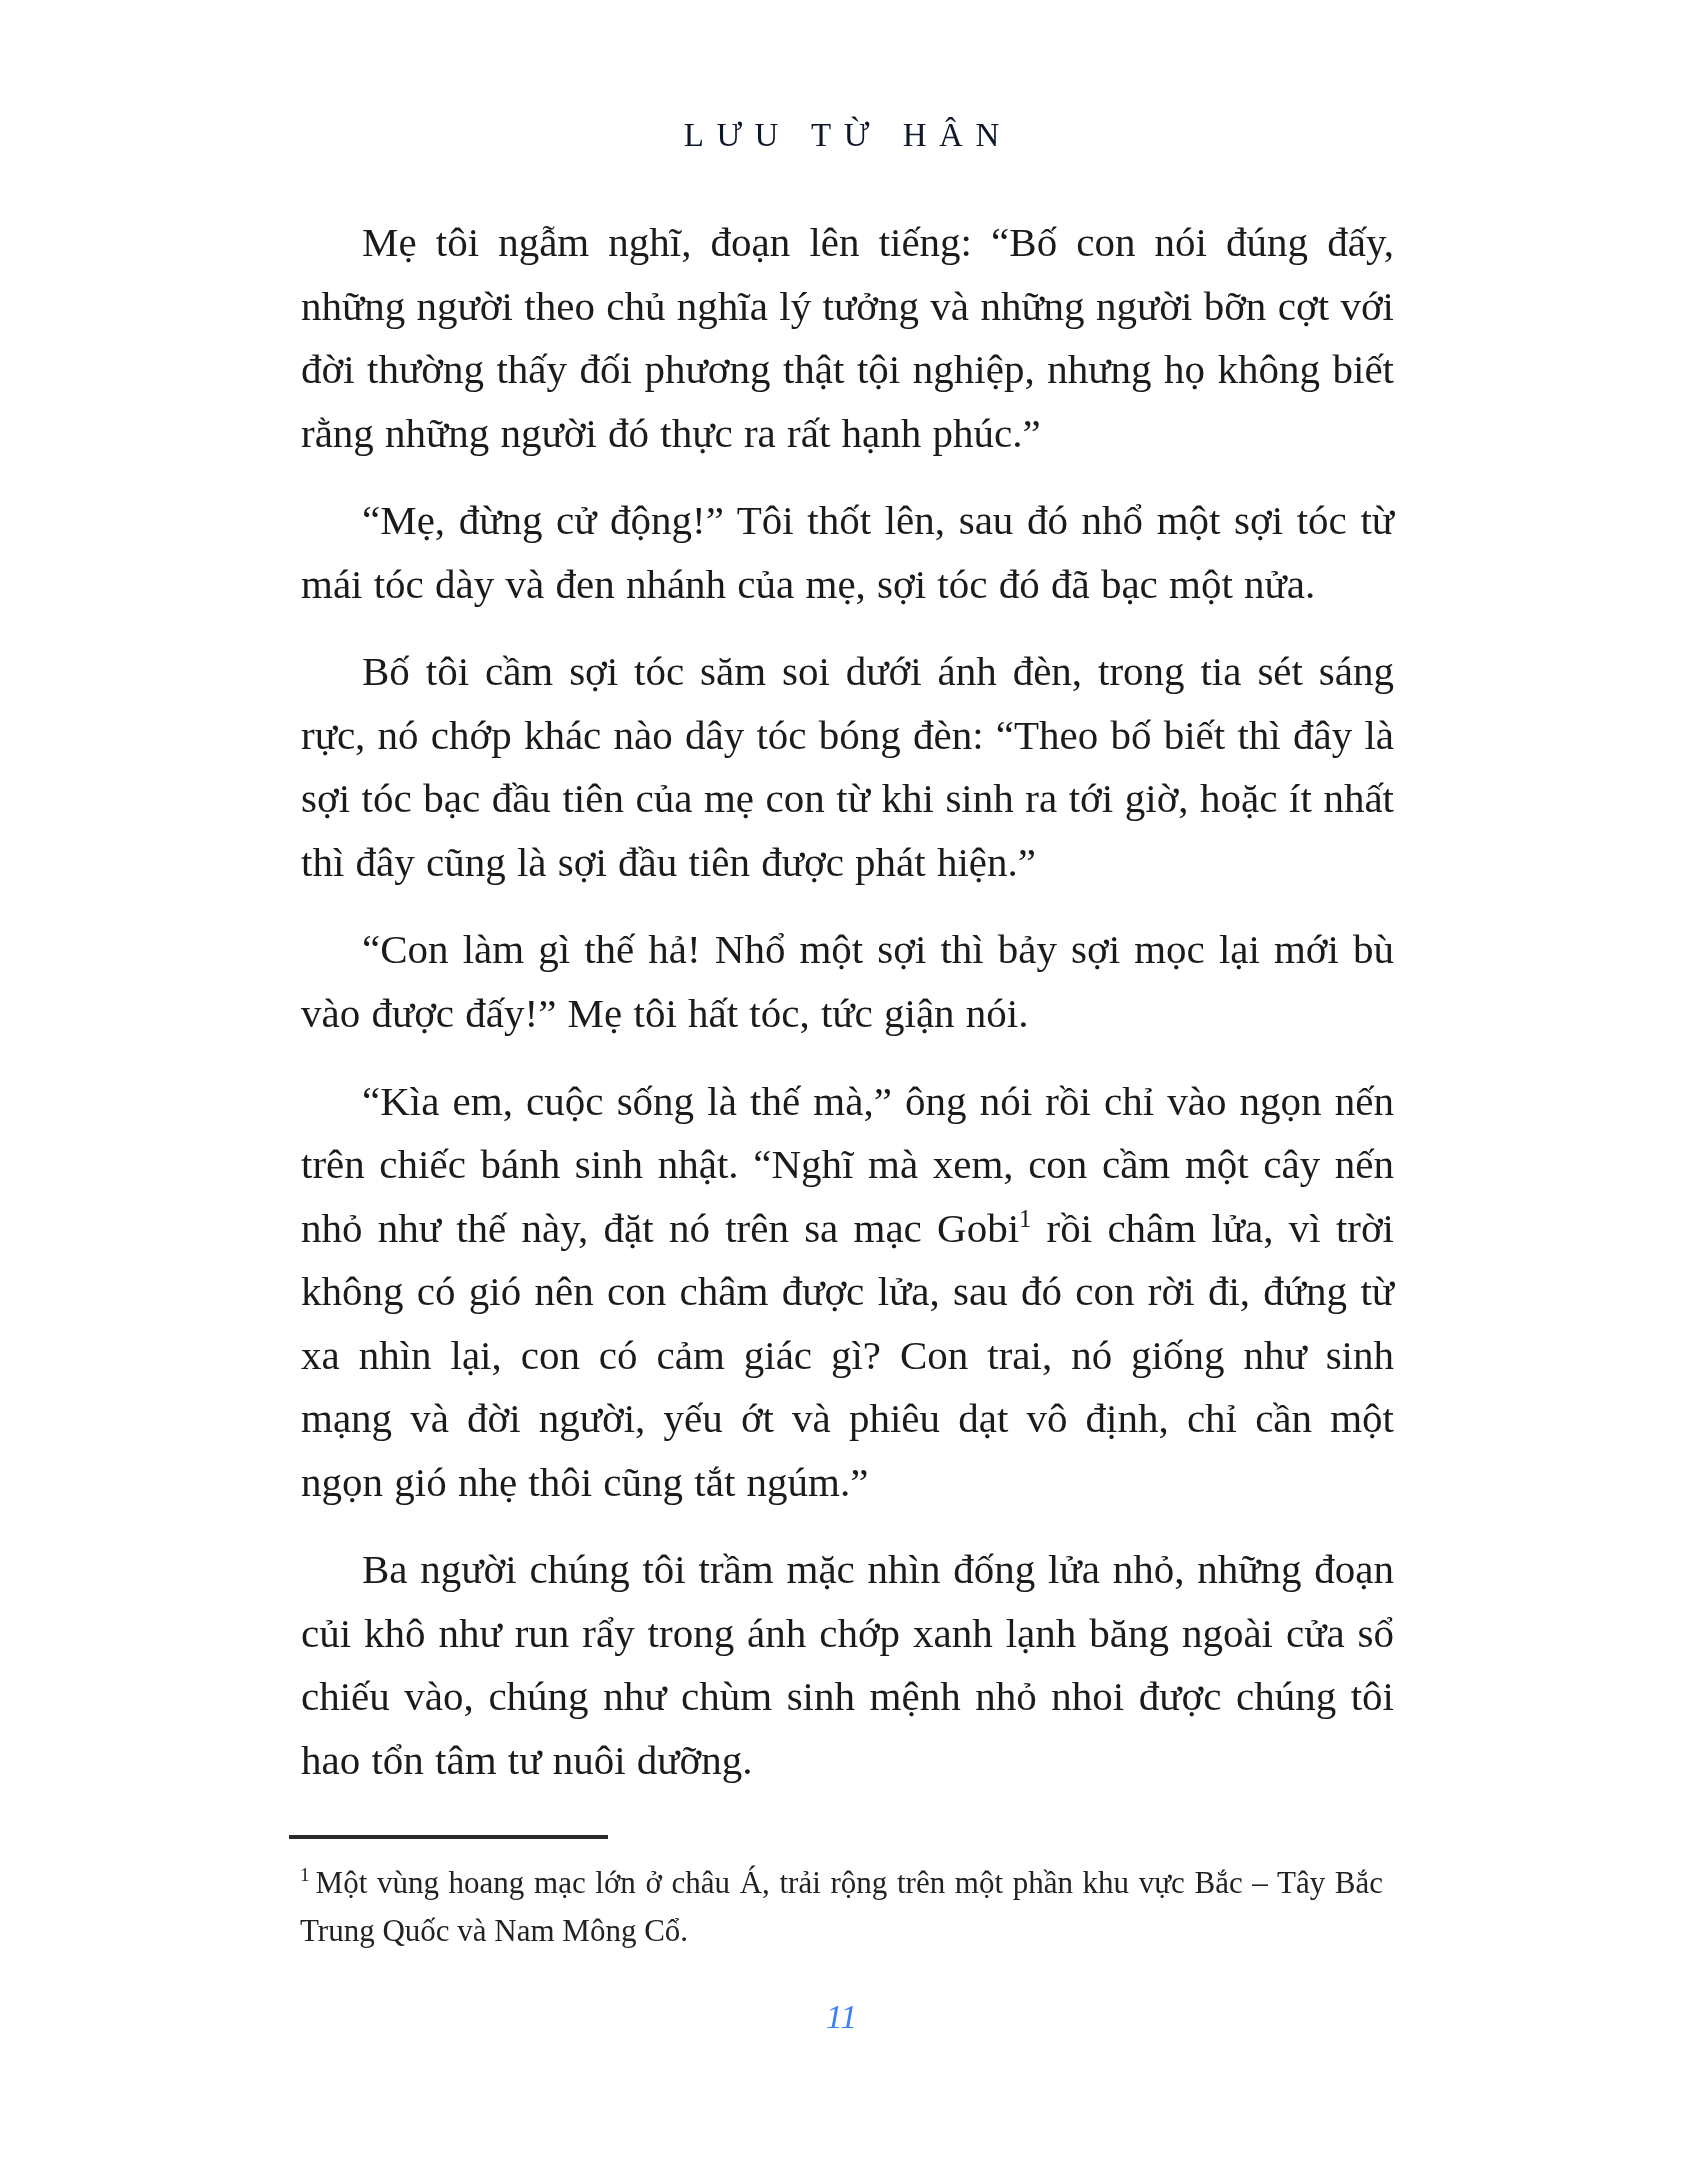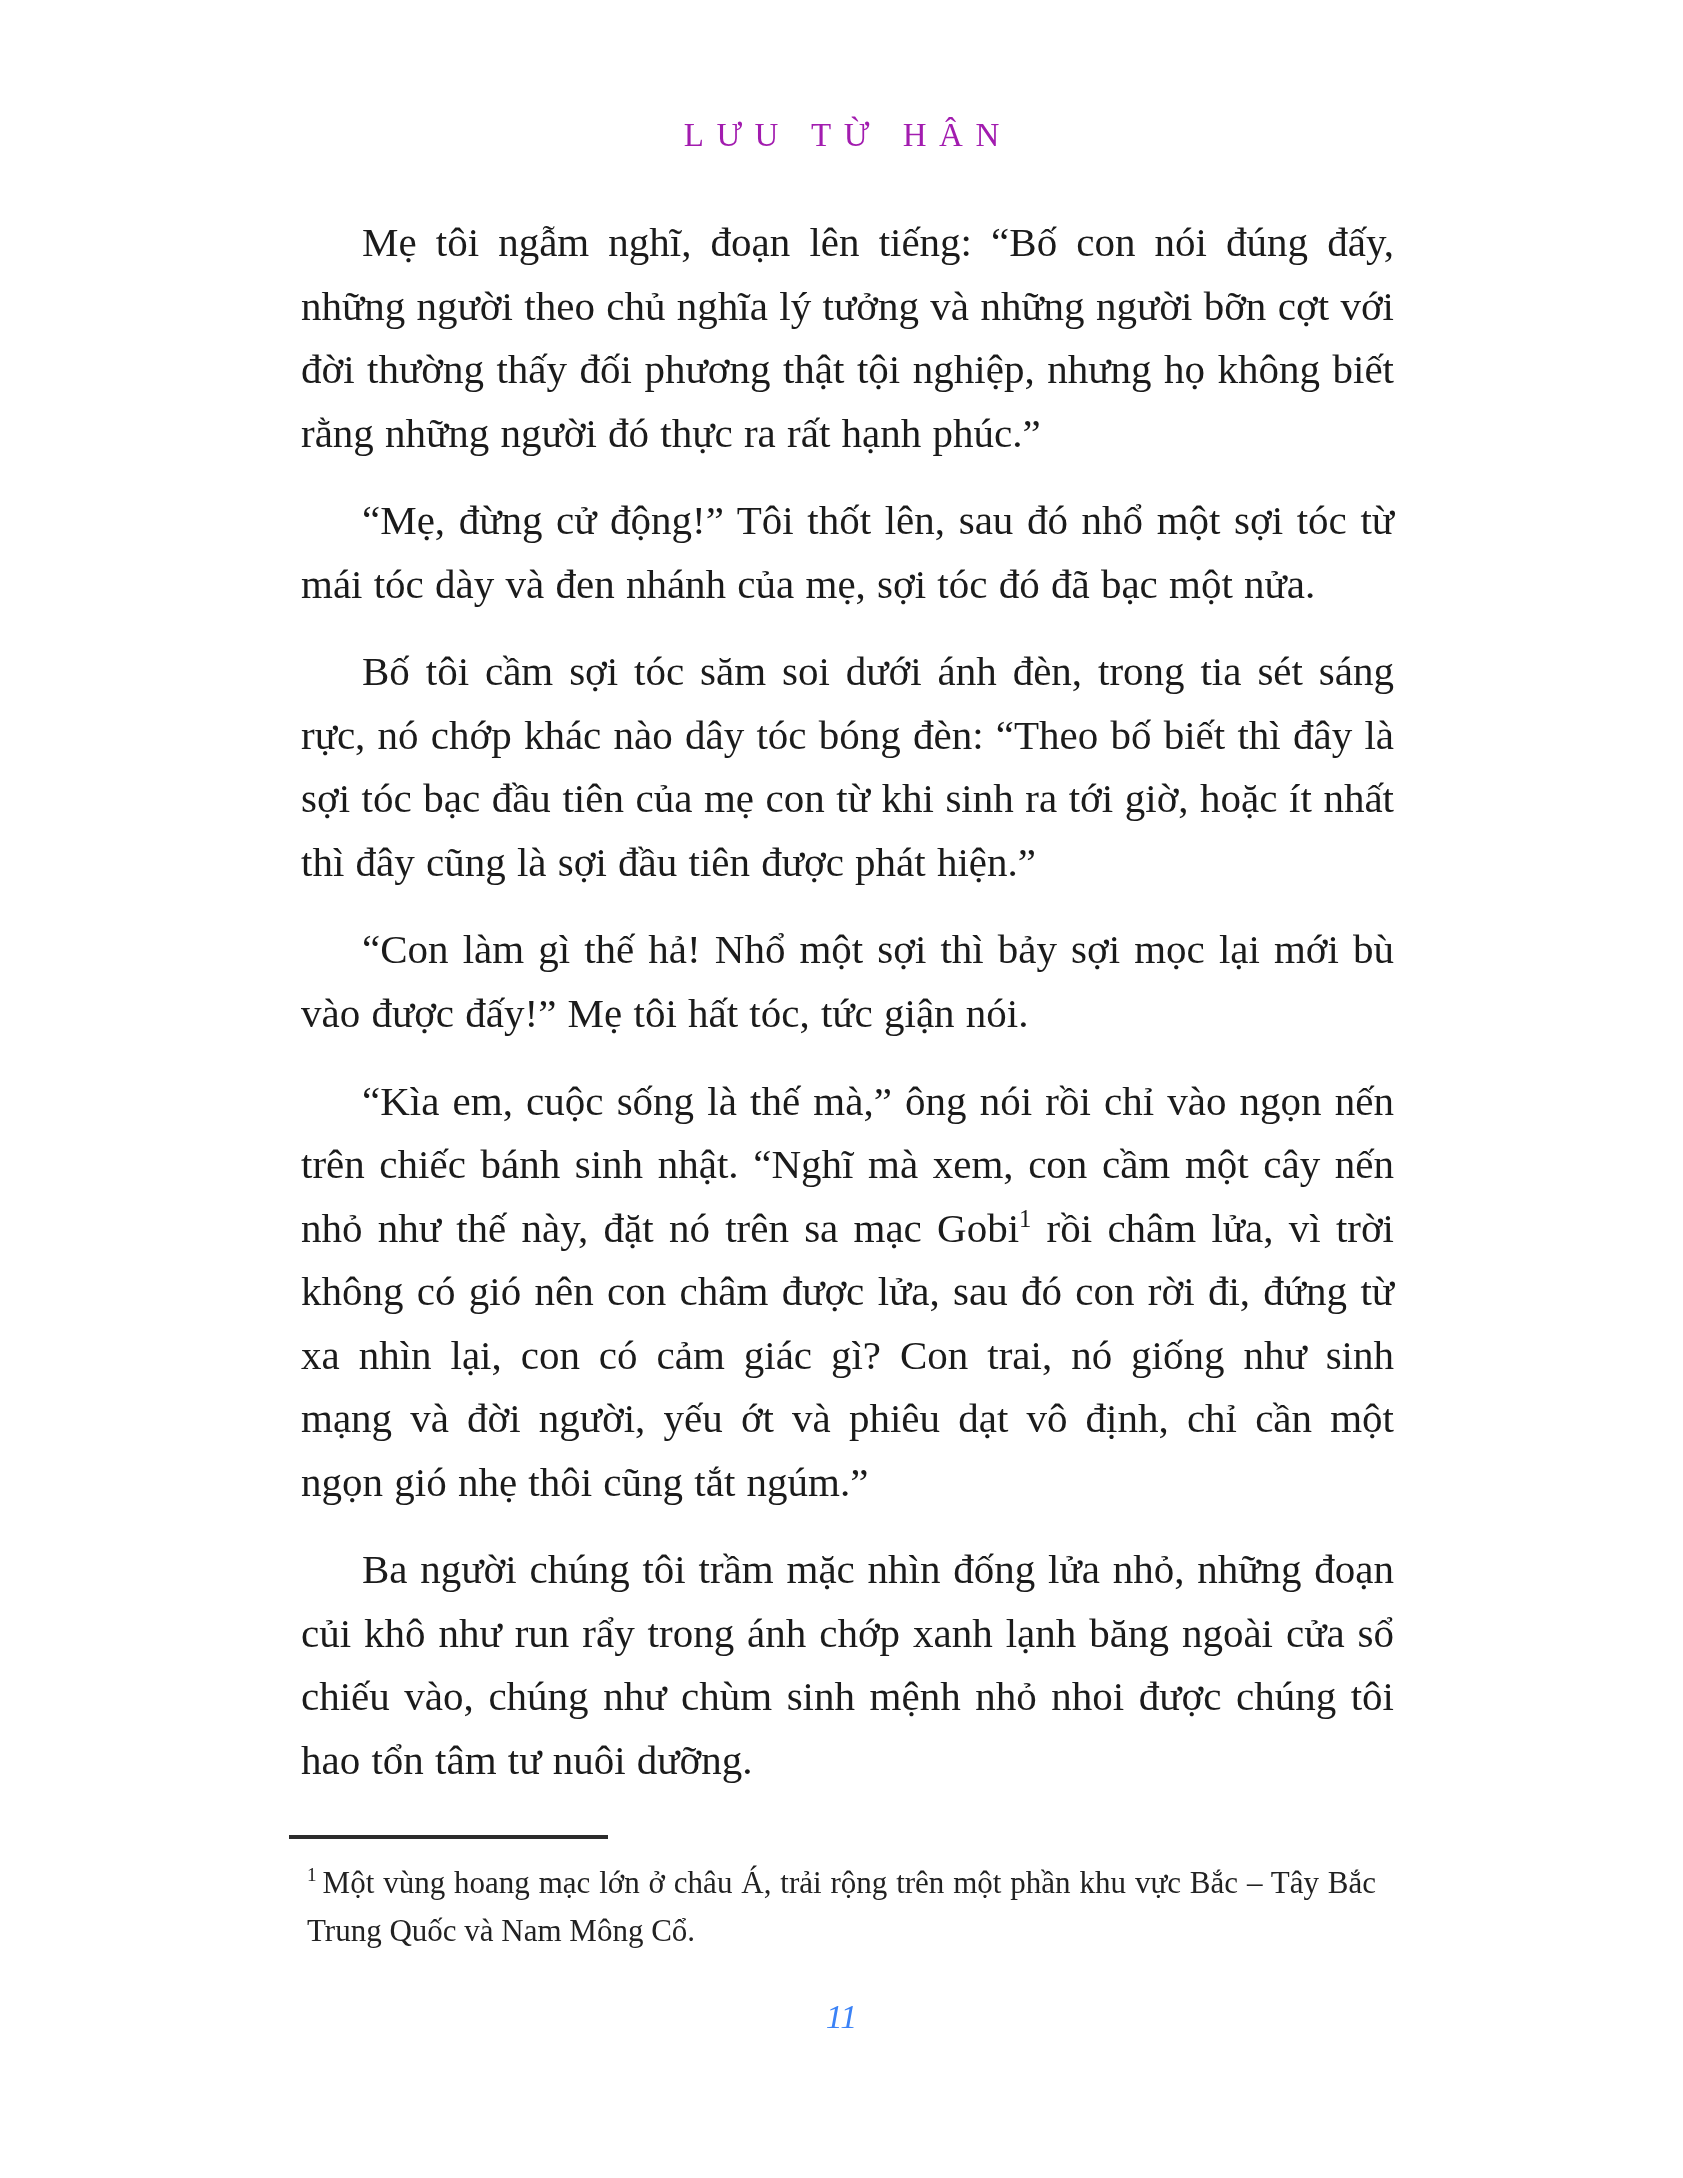--- a/index.html
+++ b/index.html
@@ -18,21 +18,21 @@
     box-sizing: border-box;
     width: 1683px;
     height: 2178px;
     padding: 117px 289px 0 289px;
     position: relative;
   }
   .running-head {
     text-align: center;
     font-size: 33px;
     letter-spacing: 0.38em;
-    color: #a21caf;
+    color: #0f172a;
     font-weight: 400;
     margin: 0 0 57px 0;
     text-indent: 0.38em; 
   }
   .body-text p {
     font-size: 41px;
     line-height: 1.55;
     text-align: justify;
     text-indent: 61px;
     margin: 0 0 24px 12px;
@@ -50,21 +50,21 @@
     width: 319px;
     border: 0;
     border-top: 4px solid #2b2b2b;
     margin: 0 0 20px 0;
   }
   .footnote-text {
     font-size: 31px;
     line-height: 1.55;
     text-align: justify;
     color: #222222;
-    margin: 18px;
+    margin: 11px;
   }
   .footnote-text sup {
     font-size: 0.62em;
     line-height: 0;
     vertical-align: super;
     margin-right: 6px;
   }
   .page-number {
     position: absolute;
     left: 0;

